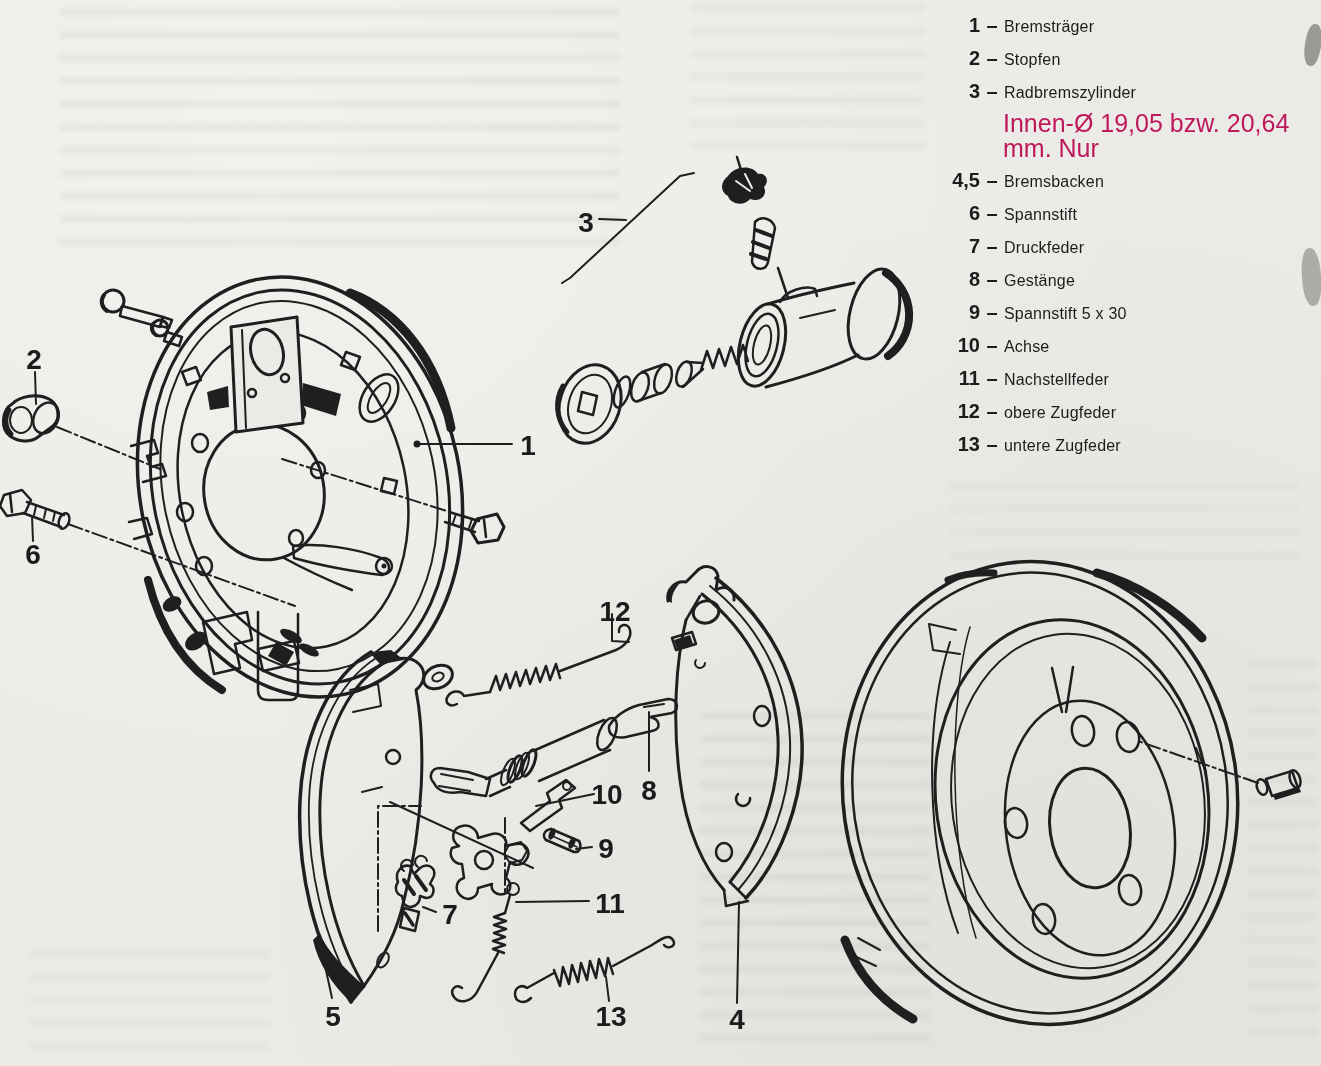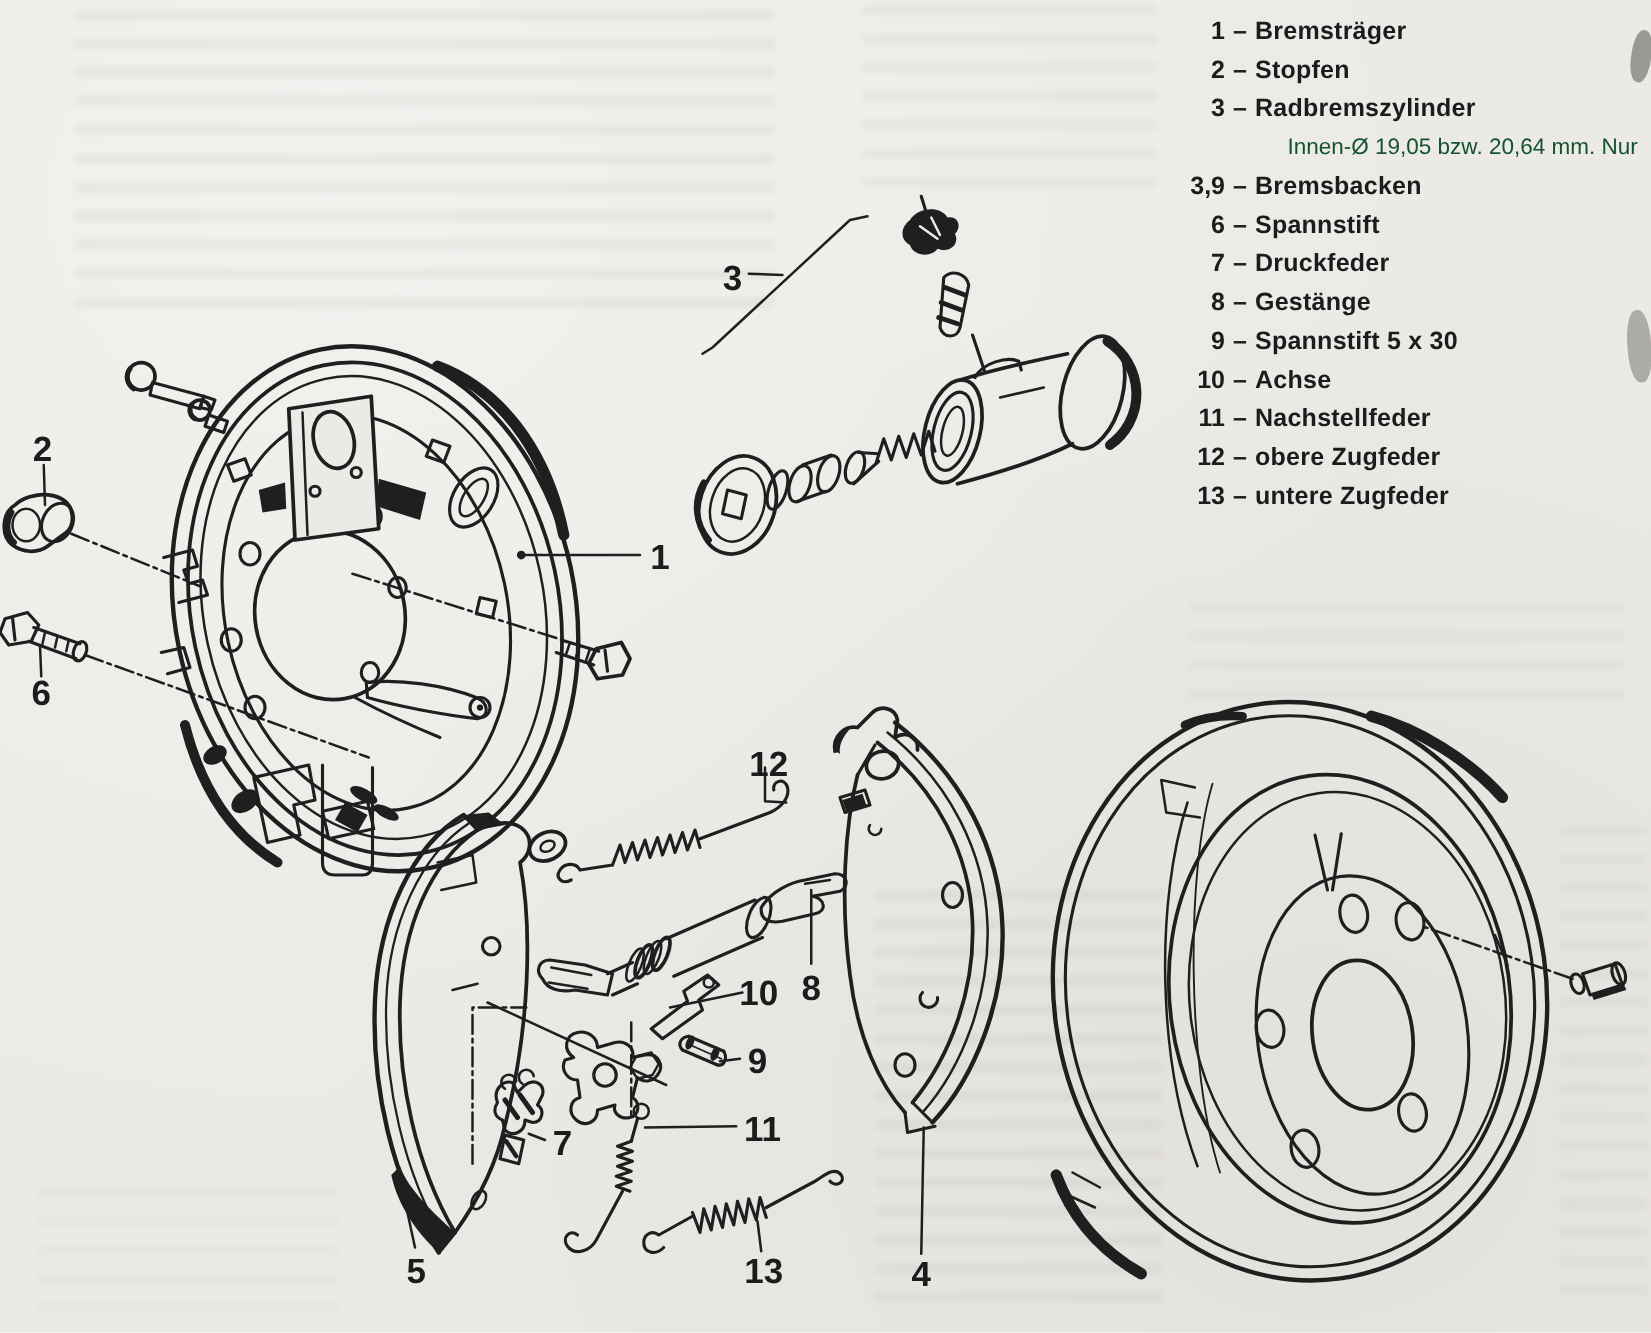--- a/index.html
+++ b/index.html
@@ -27,22 +27,22 @@
   }
   .scanmark{position:absolute;background:#4a4843;border-radius:45%;pointer-events:none;}
   svg{position:absolute;left:0;top:0;}
   .legend{
     position:absolute;left:940px;top:8px;width:378px;
     padding-top:6px;
   }
   .legend-row{display:flex;align-items:baseline;line-height:22px;margin-bottom:9px;}
   .legend-num{width:40px;text-align:right;font-weight:bold;font-size:20px;flex:0 0 40px;}
   .legend-dash{width:14px;text-align:center;font-weight:bold;font-size:20px;margin:0 5px 0 5px;flex:0 0 14px;}
-  .legend-label{font-weight:bold;font-size:20px;letter-spacing:.2px;}
-  .legend-note{margin:-2px 0 8px 90px;font-size:18px;line-height:25px;font-weight:400;color:#14532d;}
+  .legend-label{font-weight:normal;font-size:16px;letter-spacing:.2px;}
+  .legend-note{margin:-2px 0 8px 63px;font-size:25px;line-height:25px;font-weight:400;color:#be185d;}
   .figure-code{
     position:absolute;left:1146px;top:1020px;
     font-size:26px;font-weight:bold;letter-spacing:1px;margin-top:48px;
   }
   .callout-text{font-weight:bold;font-size:28px;fill:#1c1c1c;}
 </style>
 </head>
 <body>
 
 <div class="page">
@@ -374,21 +374,21 @@
     </div>
     <div class="legend-row">
       <span class="legend-num">3</span>
         <span class="legend-dash">–</span>
         <span class="legend-label">Radbremszylinder</span>
     </div>
     <div class="legend-note">
       <div>Innen-Ø 19,05 bzw. 20,64 mm. Nur</div>
     </div>
     <div class="legend-row">
-      <span class="legend-num">3,9</span>
+      <span class="legend-num">4,5</span>
         <span class="legend-dash">–</span>
         <span class="legend-label">Bremsbacken</span>
     </div>
     <div class="legend-row">
       <span class="legend-num">6</span>
         <span class="legend-dash">–</span>
         <span class="legend-label">Spannstift</span>
     </div>
     <div class="legend-row">
       <span class="legend-num">7</span>

